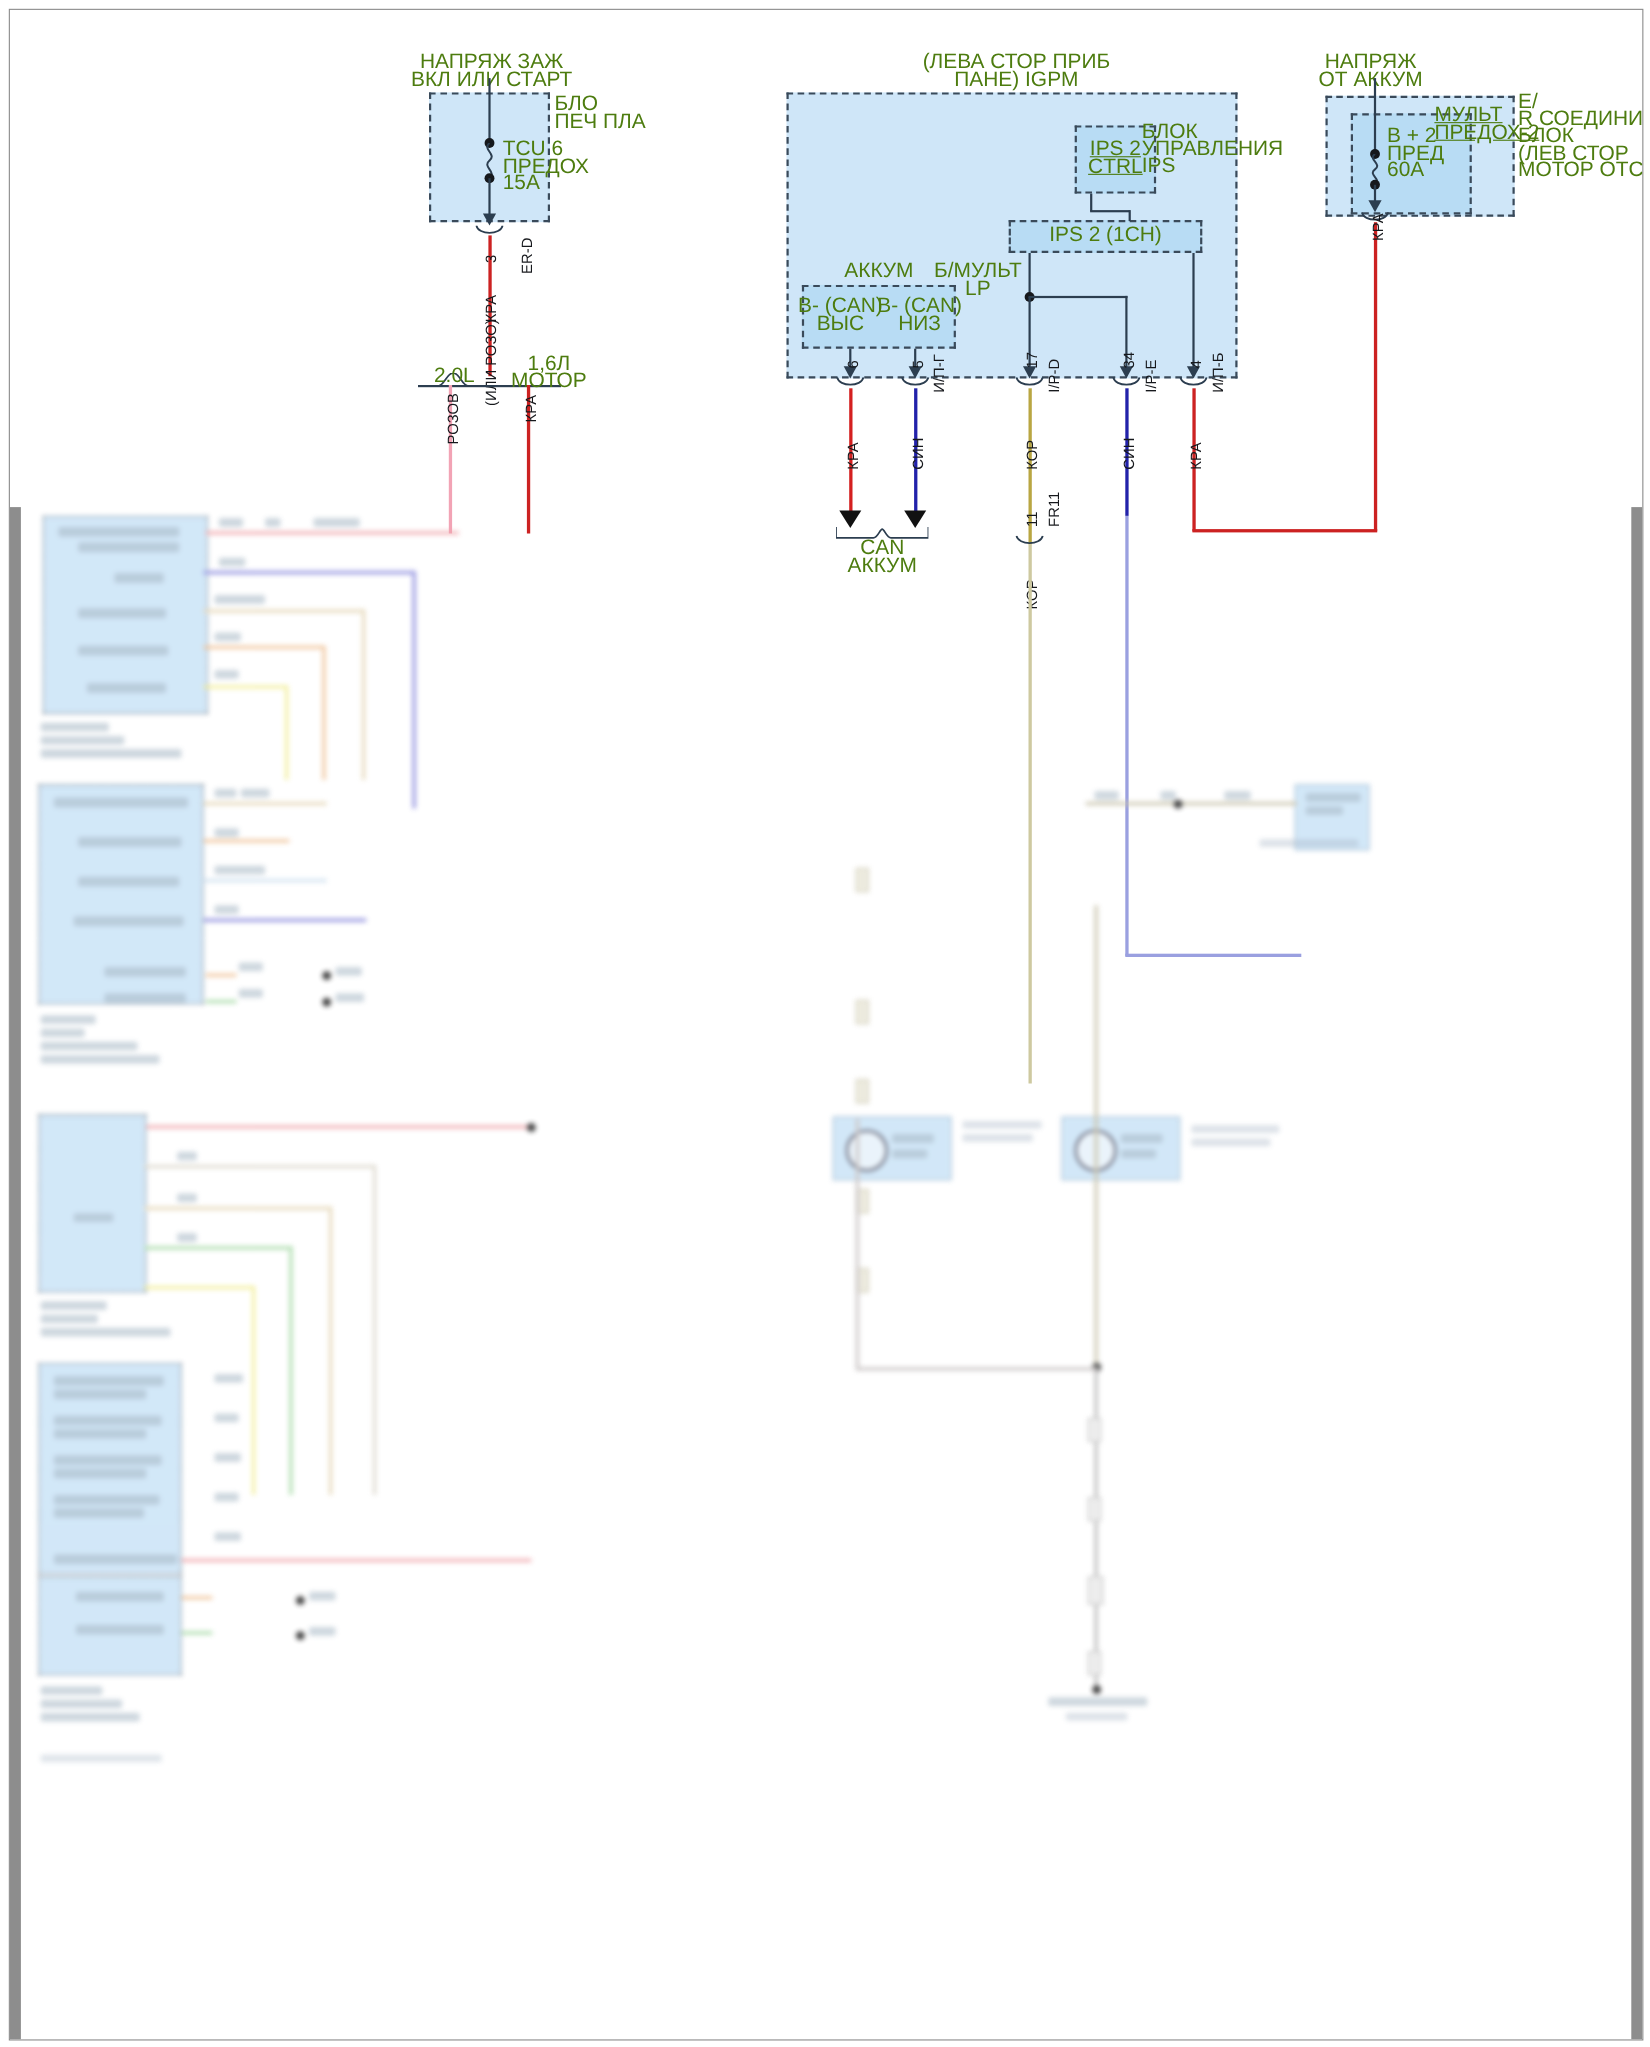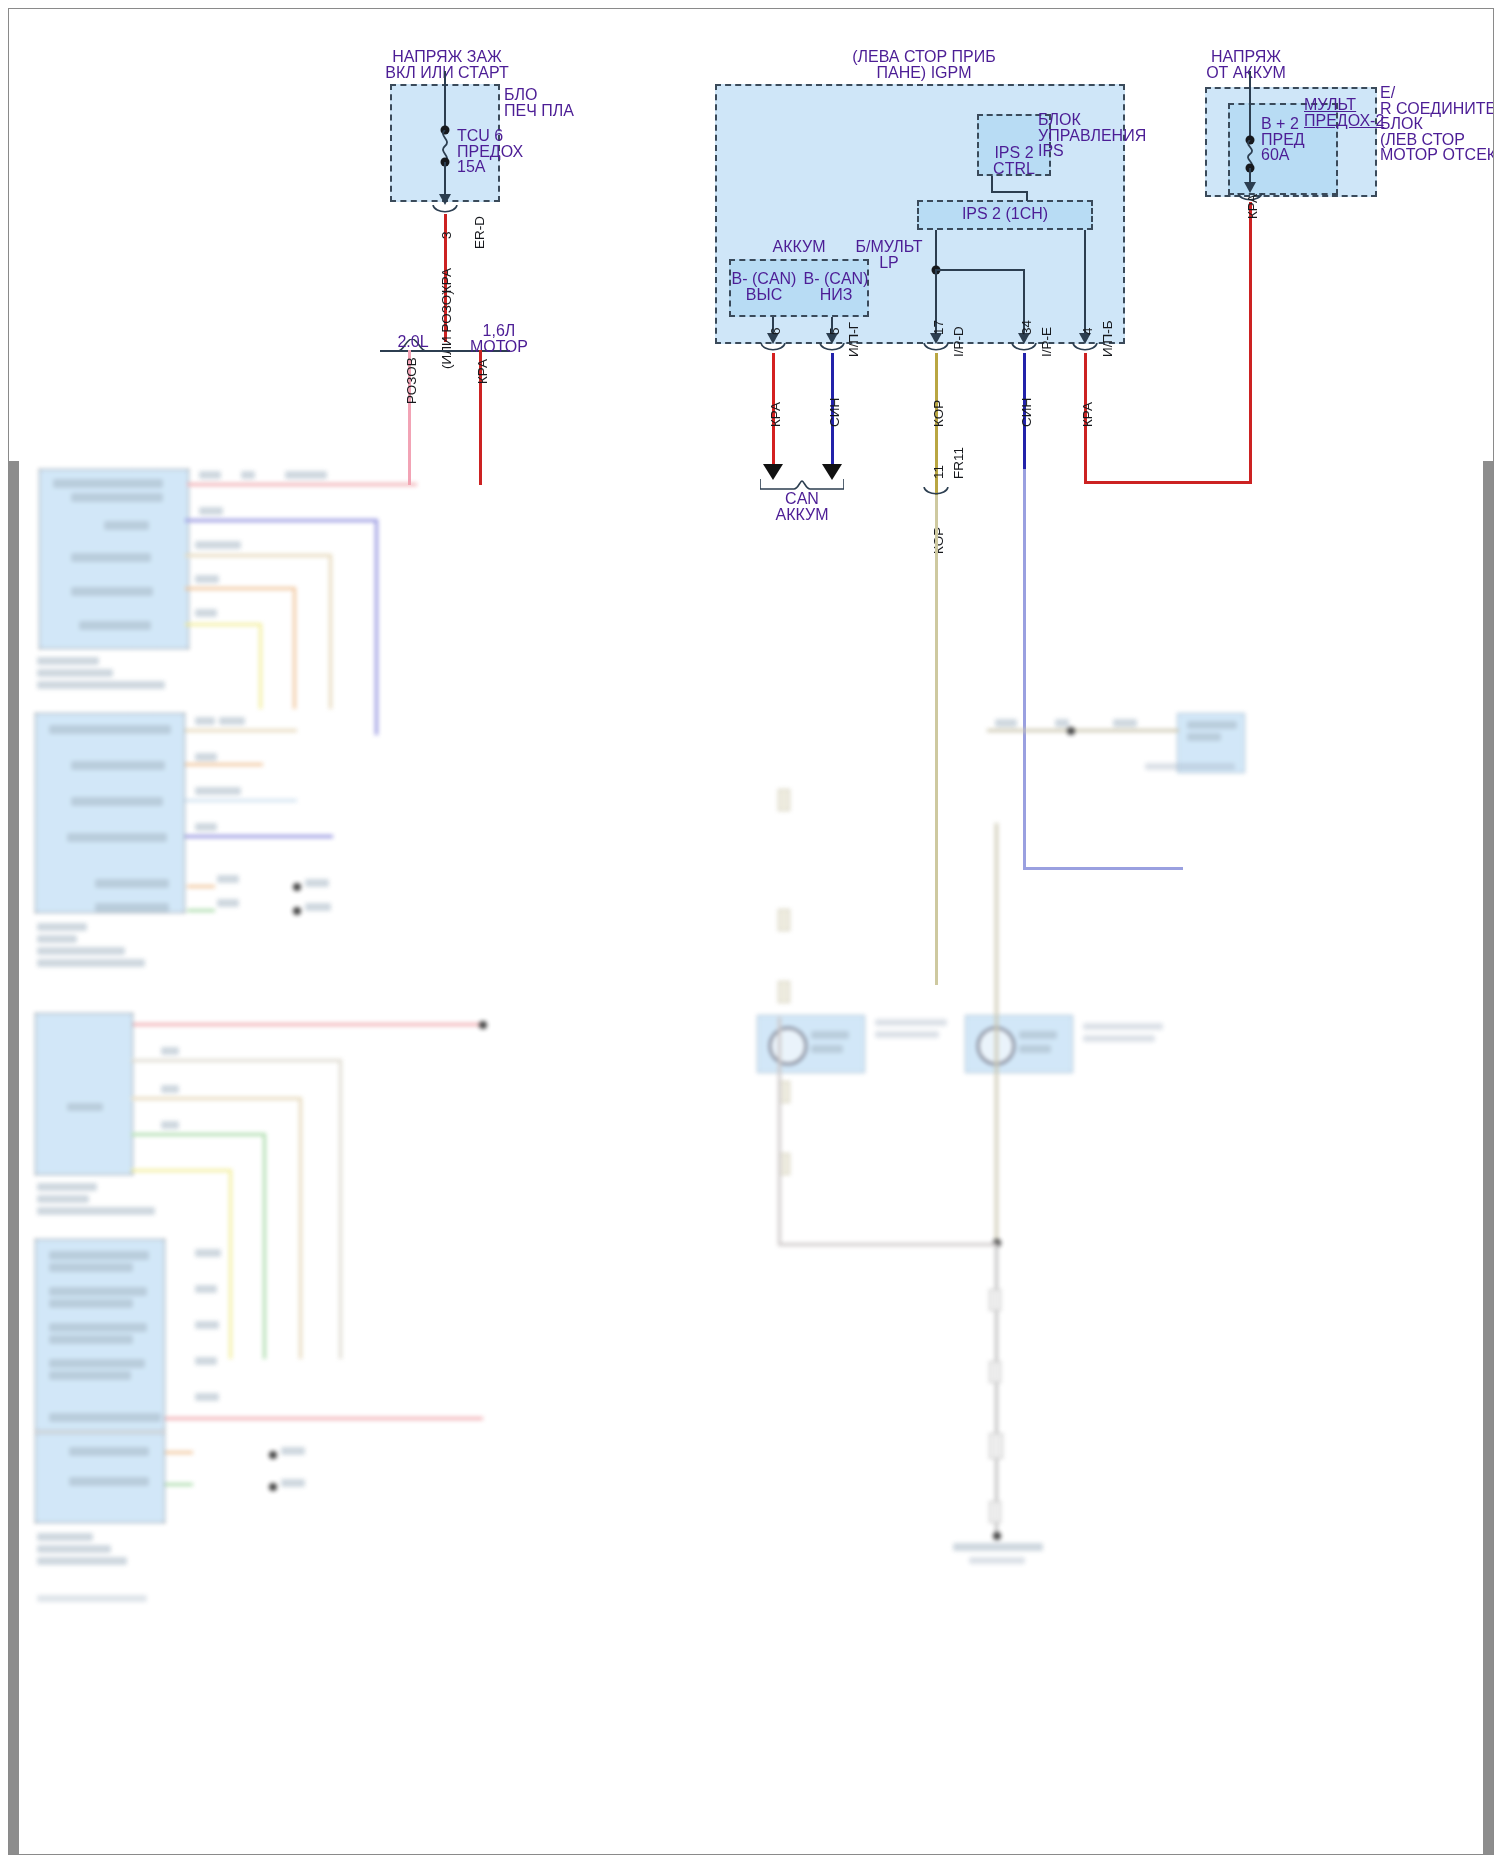--- a/index.html
+++ b/index.html
@@ -5,21 +5,21 @@
   html,body{margin:0;padding:0;background:#7a7a7a;}
   body{font-family:"Liberation Sans", sans-serif;}
   #page{
     position:relative;width:1500px;height:1861px;
     background:#ffffff;overflow:hidden;
   }
   #sheet{
     position:absolute;left:8px;top:8px;width:1484px;height:1845px;
     background:#ffffff;border:1px solid #8a8a8a;overflow:hidden;
   }
-  .lbl{position:absolute;color:#4c1d95;font-size:16px;line-height:15.5px;white-space:pre;}
+  .lbl{position:absolute;color:#4d7c0f;font-size:19px;line-height:15.5px;white-space:pre;}
   .lbl.c{text-align:center;transform:translateX(-50%);}
   .vlbl{position:absolute;color:#16181c;font-size:13.5px;white-space:nowrap;
         transform-origin:0 0;transform:rotate(-90deg);}
   
   .mod{position:absolute;background:#cfe6f8;border:2px dashed #3a4a5a;box-sizing:border-box;}
   .sub{position:absolute;background:#b8dcf4;border:2px dashed #3a4a5a;box-sizing:border-box;}
   
   .w{position:absolute;}
   .wv{width:3px;}
   .wh{height:3px;}
@@ -107,21 +107,21 @@
 
     <div class="w wv" style="left:470px;top:341px;height:135px;background:#cc2222;"></div>
     <div class="vlbl" style="left:466px;top:375px;">КРА</div>
 
     <div class="lbl c" style="left:915px;top:40px;width:300px;">(ЛЕВА СТОР ПРИБ
 ПАНЕ) IGPM</div>
 
     <div class="mod" style="left:706px;top:75px;width:410px;height:260px;"></div>
 
     <div class="sub" style="left:968px;top:105px;width:74px;height:62px;"></div>
-    <div class="lbl c" style="left:1005px;top:136px;width:72px;">IPS 2
+    <div class="lbl c" style="left:1005px;top:119px;width:72px;text-decoration:underline;">IPS 2
 CTRL</div>
     <div class="lbl" style="left:1029px;top:103px;">БЛОК
 УПРАВЛЕНИЯ
 IPS</div>
 
     <div class="sub" style="left:908px;top:191px;width:176px;height:30px;"></div>
     <div class="lbl c" style="left:996px;top:197px;">IPS 2 (1CH)</div>
 
     <div class="thin v" style="left:982px;top:167px;height:16px;"></div>
     <div class="thin h" style="left:982px;top:182px;width:36px;"></div>

